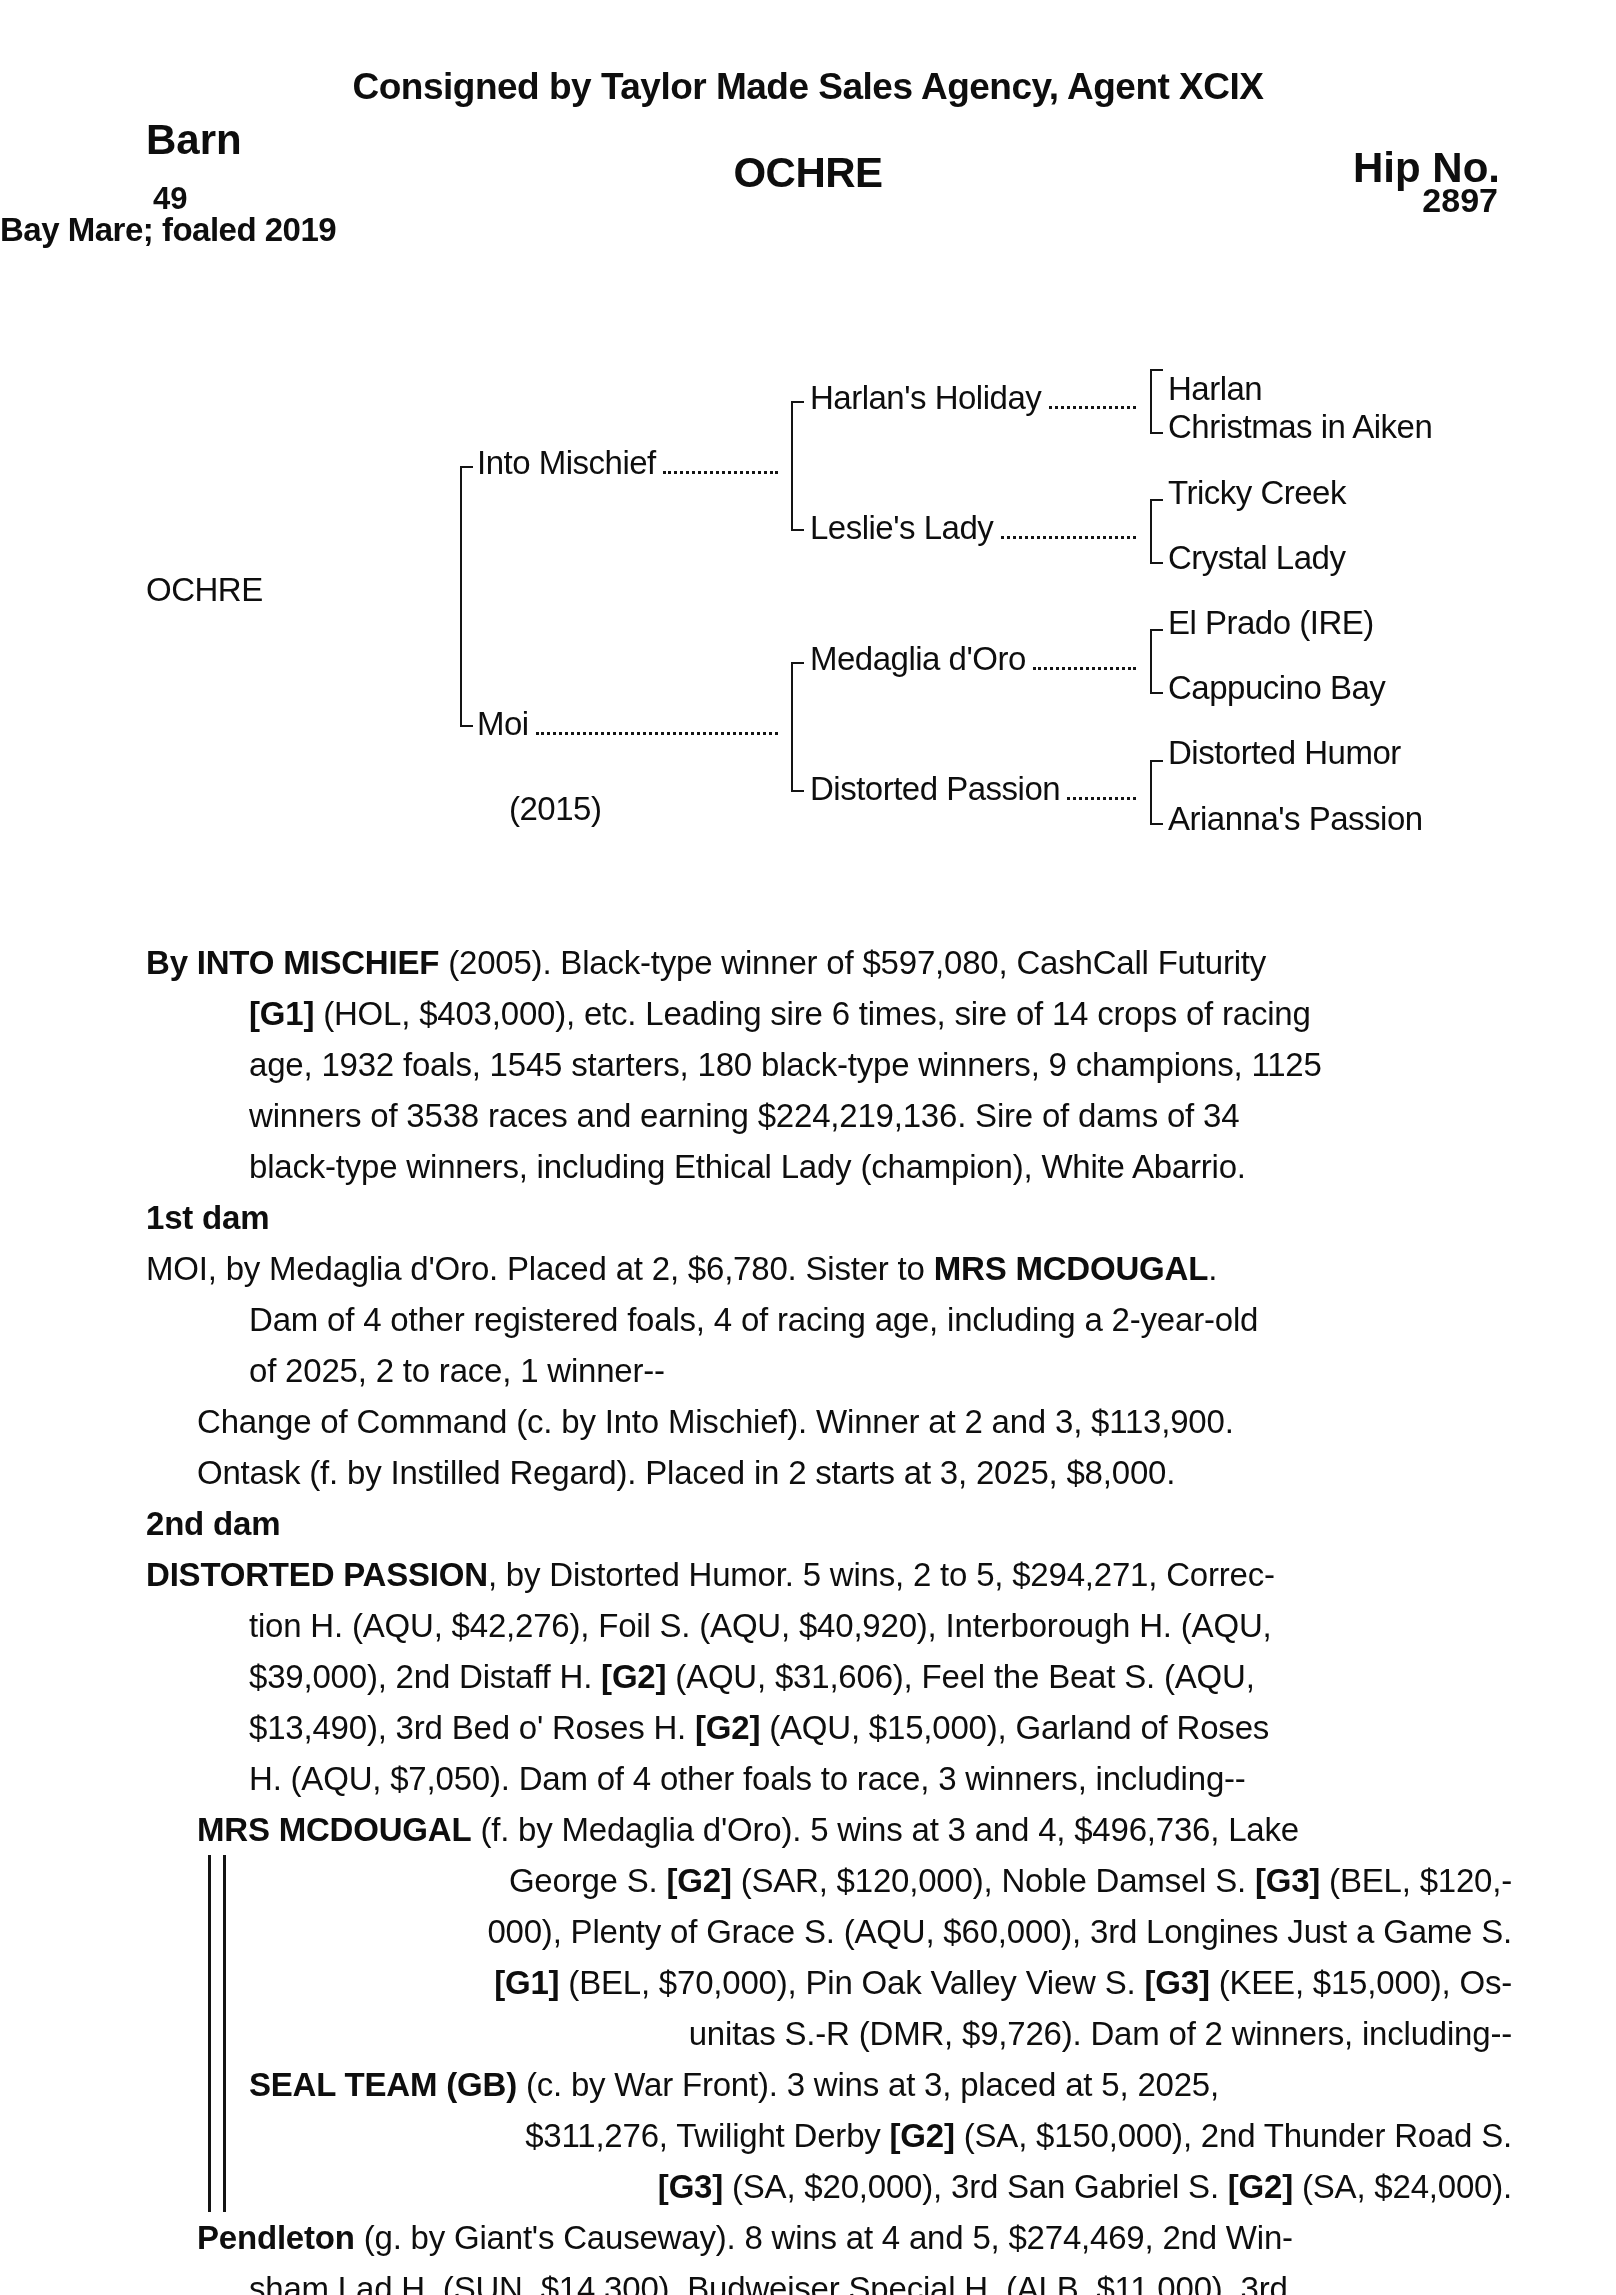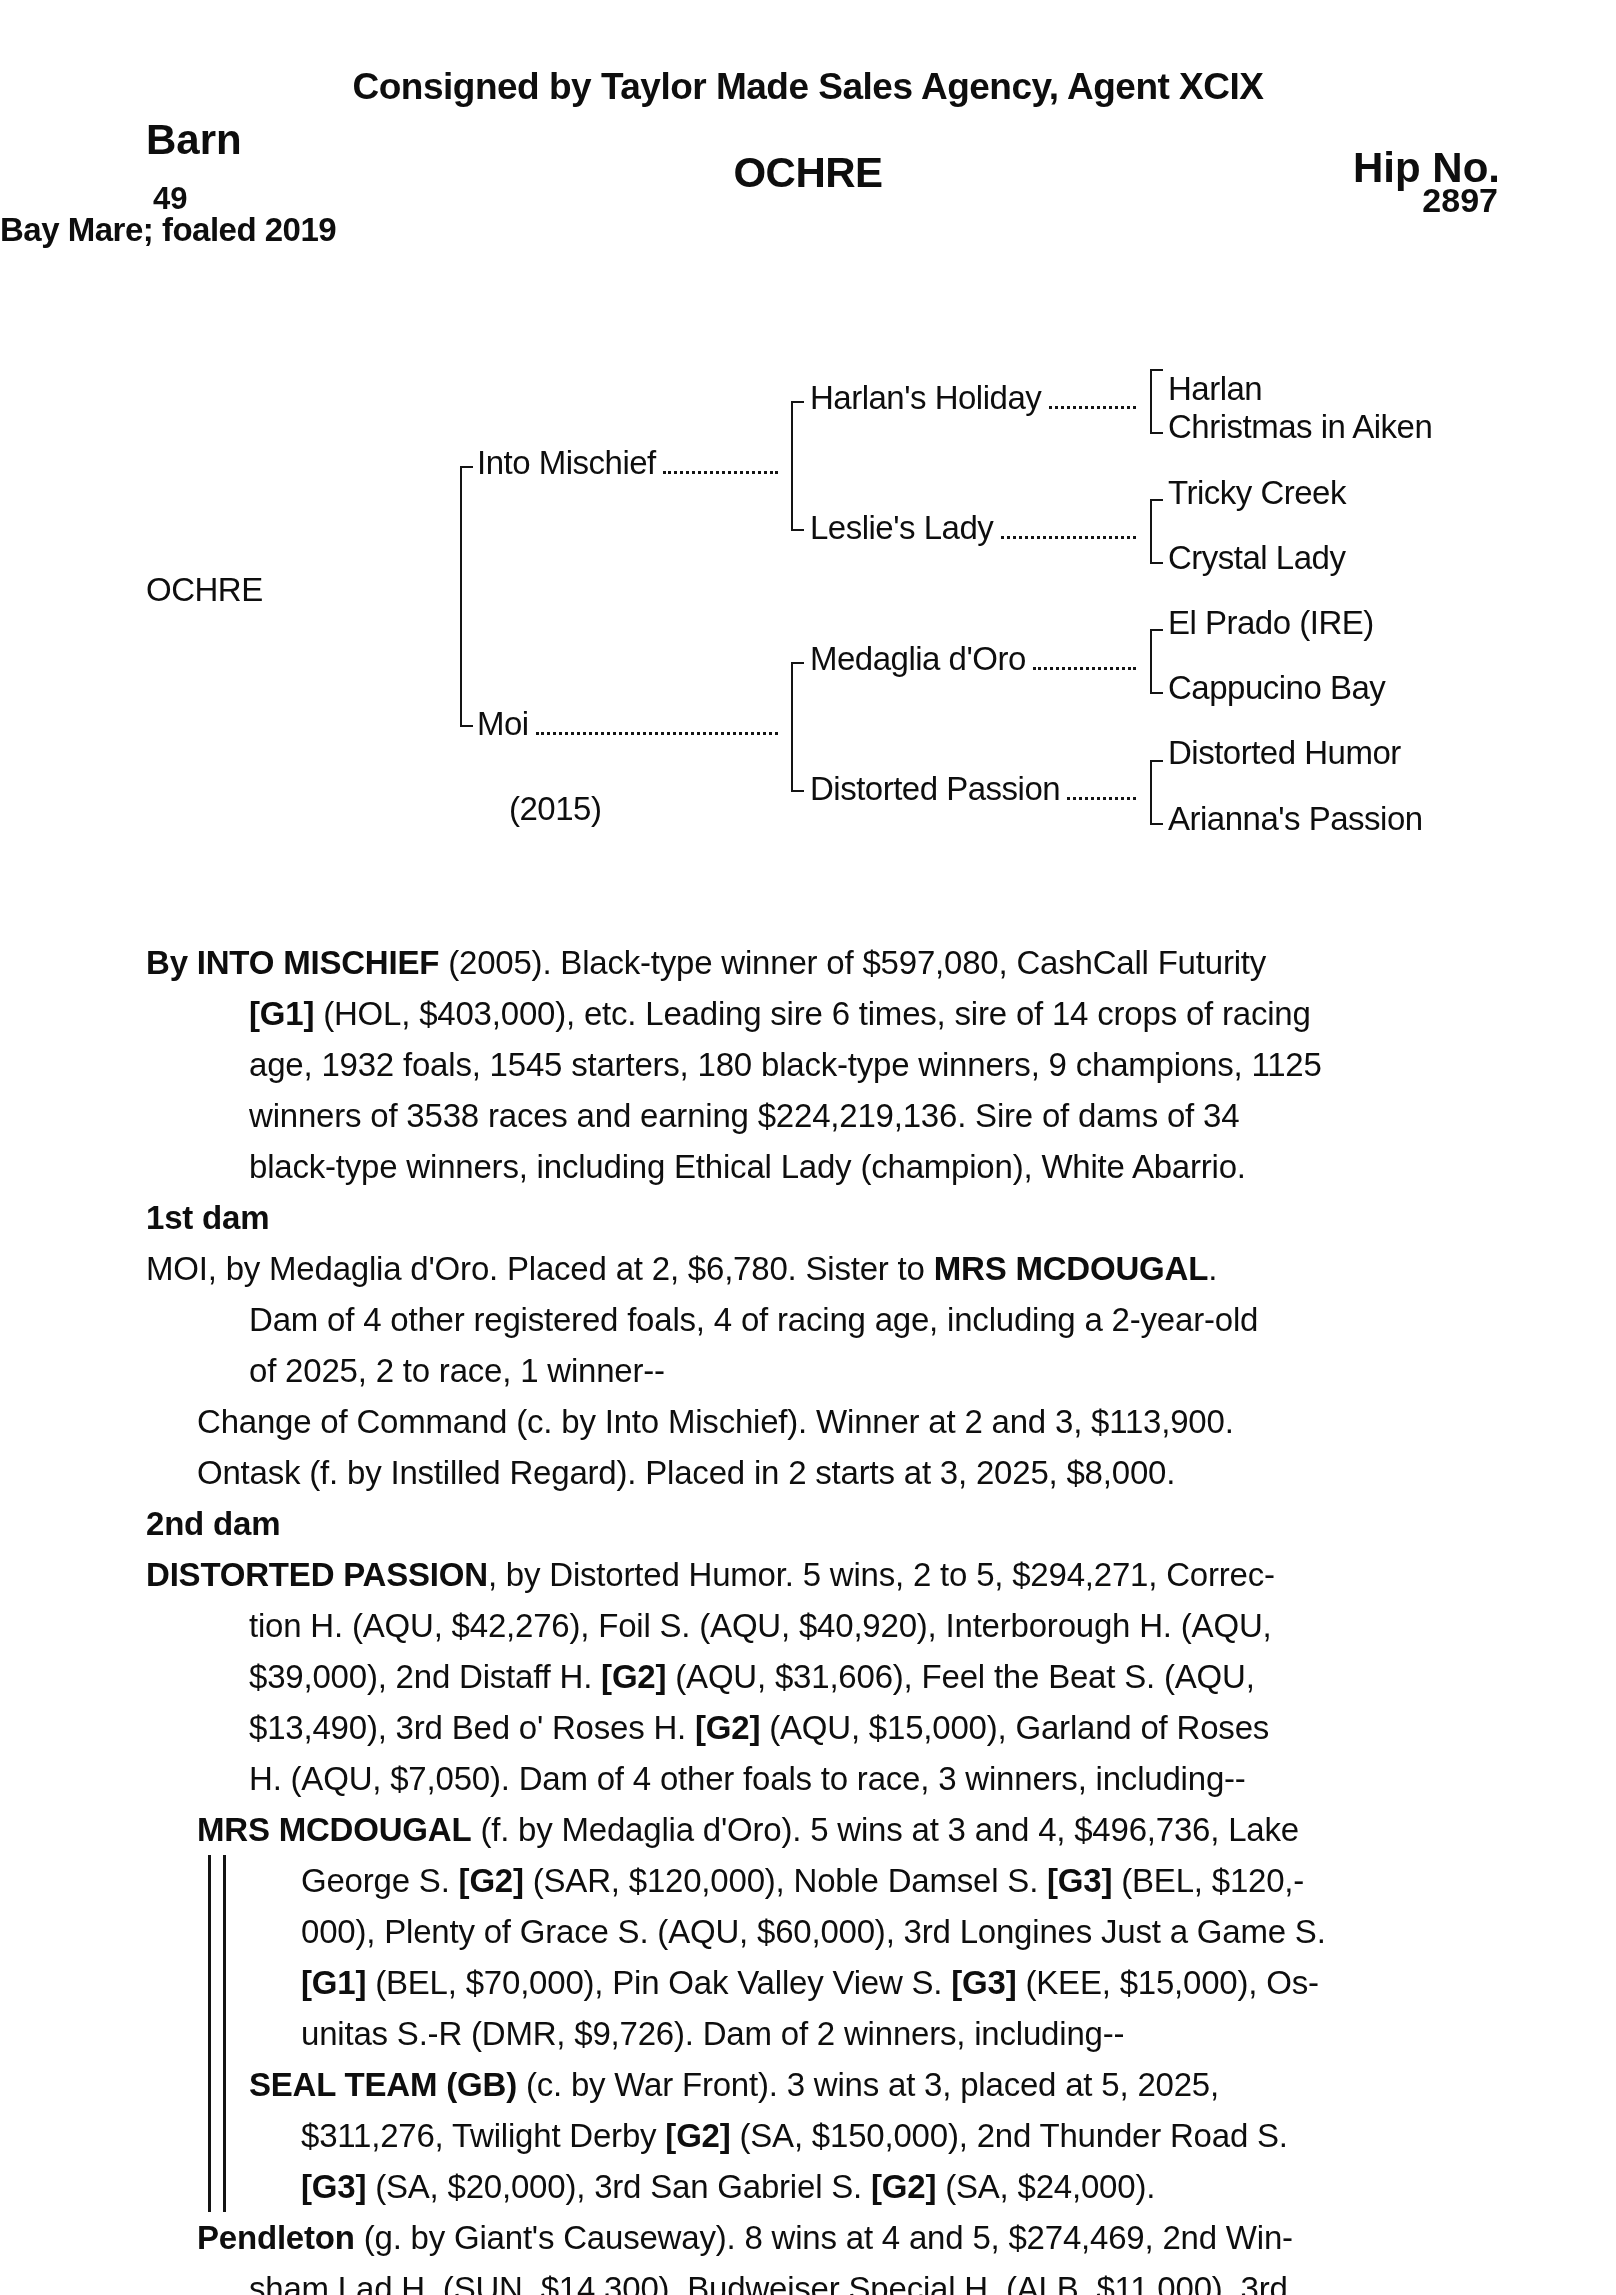--- a/index.html
+++ b/index.html
@@ -26,21 +26,21 @@
   .pplain{position:absolute;line-height:1;white-space:nowrap;}
   .brk{position:absolute;width:13px;box-sizing:border-box;
     border:2.8px solid #141414;border-right:none;}
   
   .bodytxt{position:absolute;left:146px;top:937px;width:1366px;
     font-size:33px;line-height:51px;letter-spacing:-0.2px;}
   .line{position:relative;white-space:nowrap;height:51px;}
   .ind0{padding-left:0;}
   .ind1{padding-left:51px;}
   .ind2{padding-left:103px;}
-  .ind3{padding-left:155px;}
+  .ind3{padding-left:155px;text-align:right;}
   .b{font-weight:bold;}
   .bars::before{content:"";position:absolute;left:62px;top:0;bottom:0;width:18px;
     box-sizing:border-box;border-left:3.2px solid #141414;border-right:3.2px solid #141414;}
 </style>
 </head>
 <body>
 
 <div class="page">
 
   <div class="hdr-consignor">Consigned by Taylor Made Sales Agency, Agent XCIX</div>

